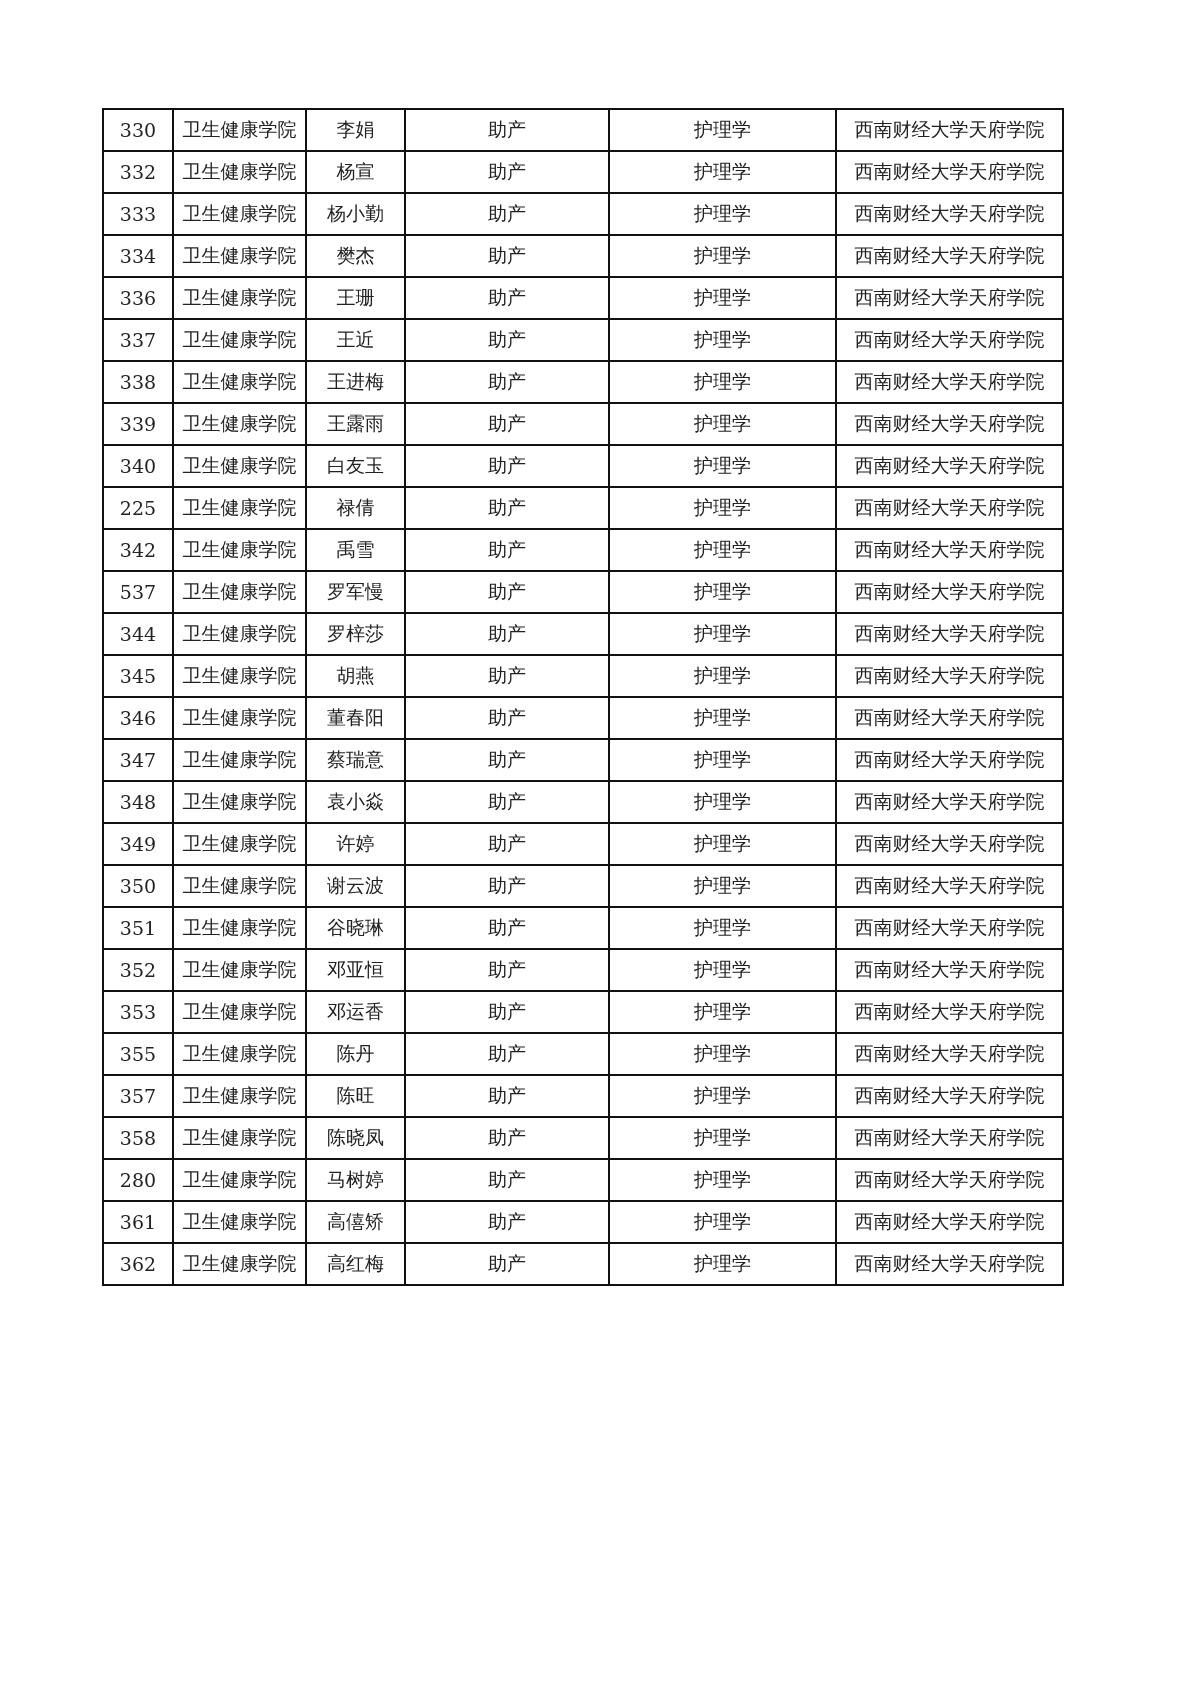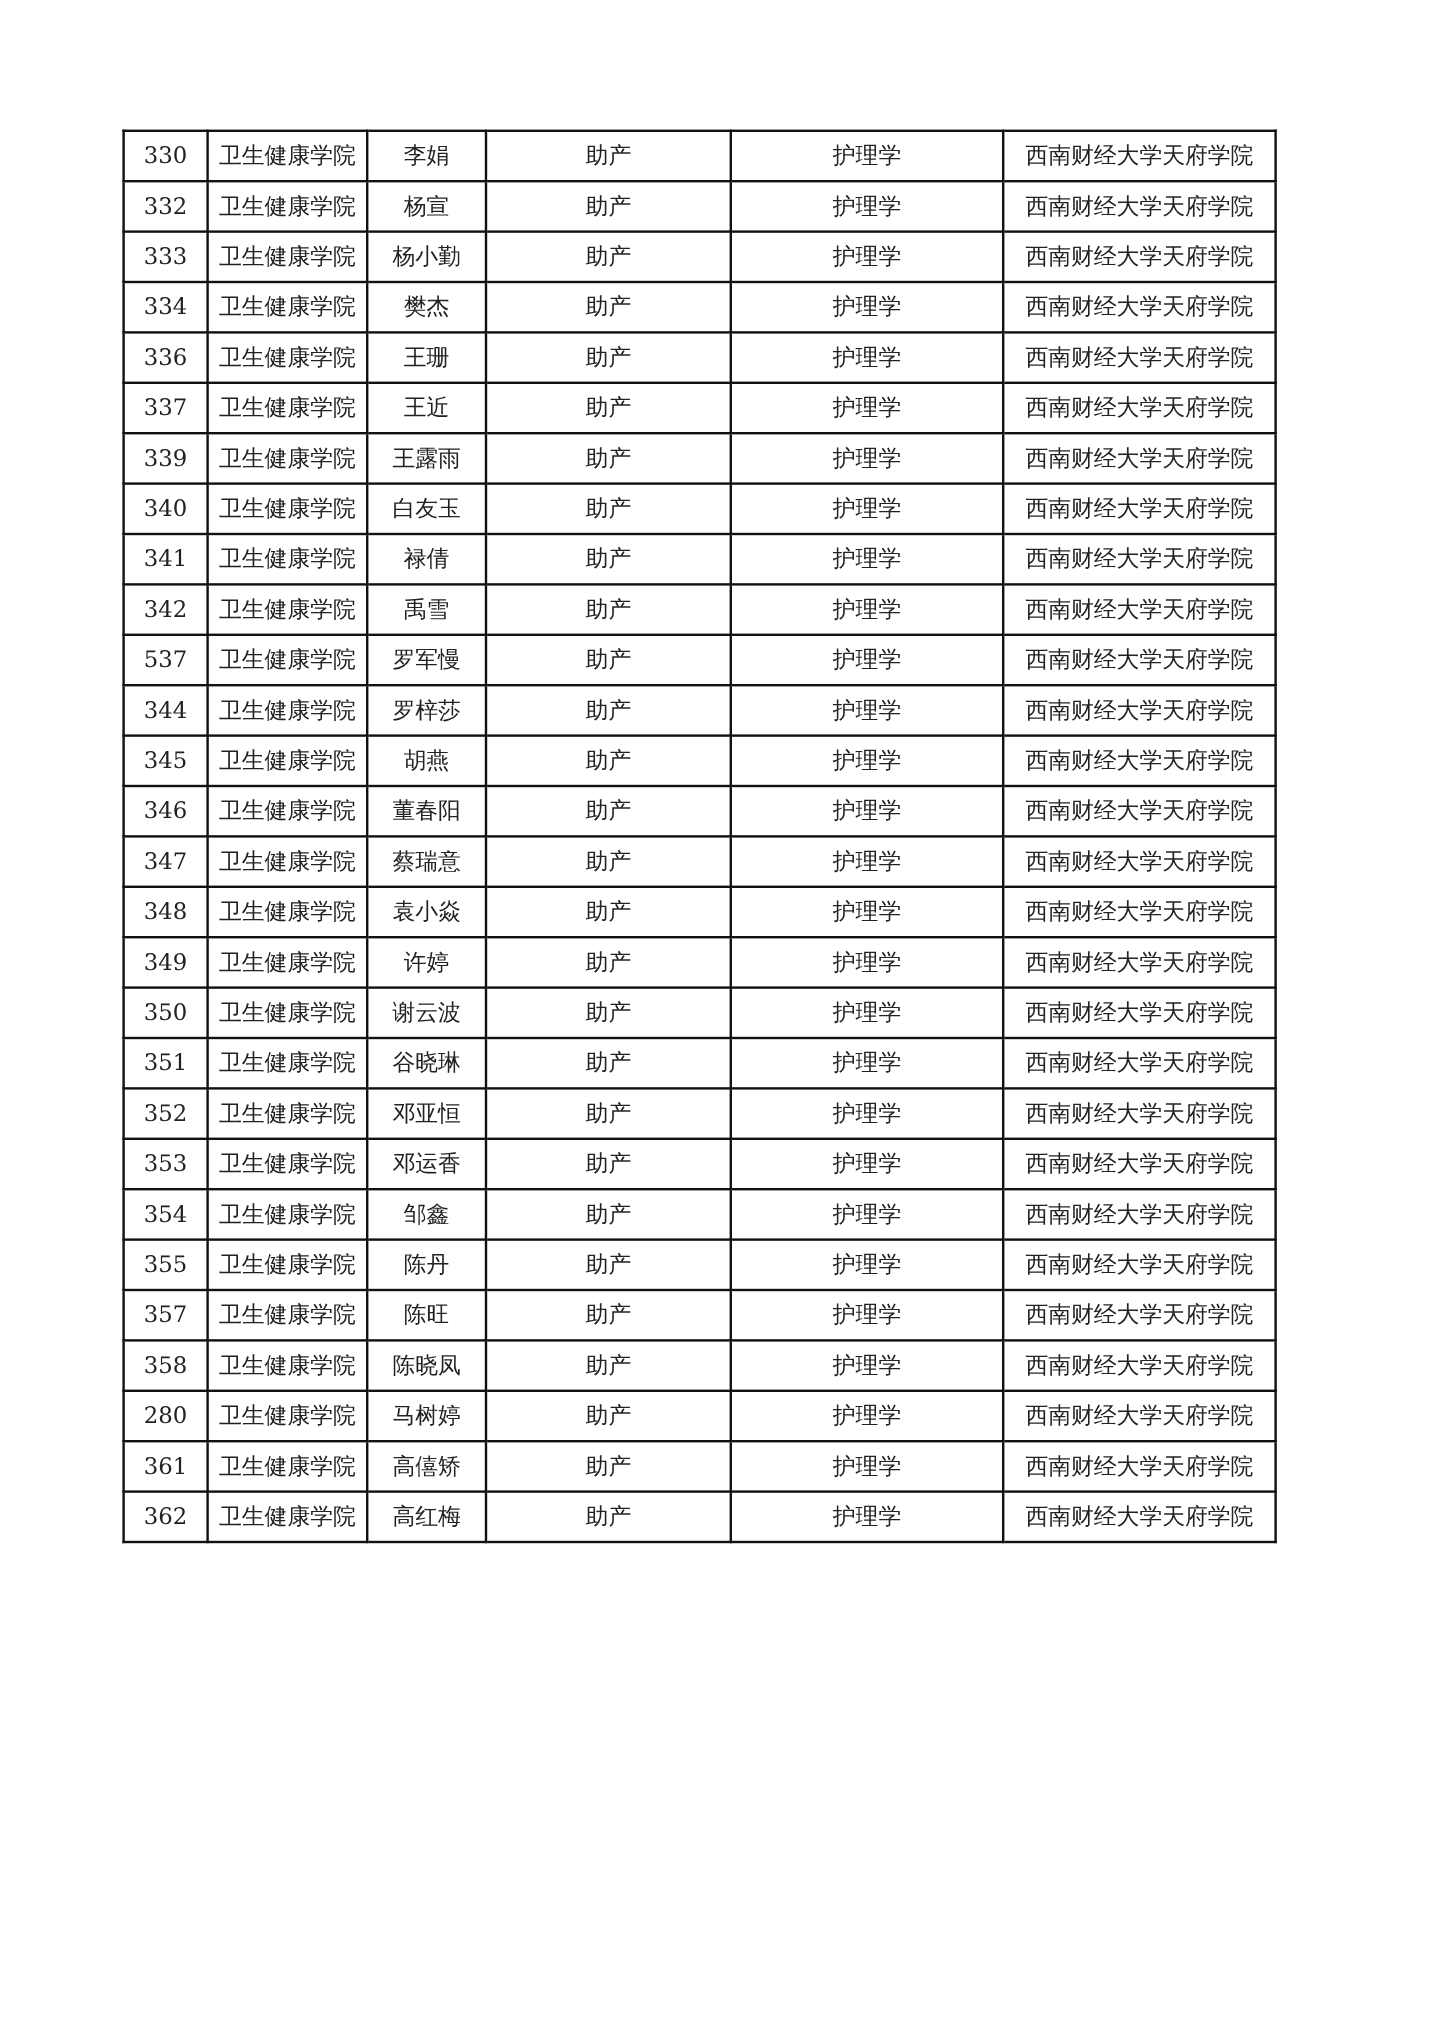--- a/index.html
+++ b/index.html
@@ -85,37 +85,45 @@
         </tr>
         <tr>
           <td>337</td>
           <td>卫生健康学院</td>
           <td>王近</td>
           <td>助产</td>
           <td>护理学</td>
           <td>西南财经大学天府学院</td>
         </tr>
         <tr>
+          <td>338</td>
+          <td>卫生健康学院</td>
+          <td>王进梅</td>
+          <td>助产</td>
+          <td>护理学</td>
+          <td>西南财经大学天府学院</td>
+        </tr>
+        <tr>
           <td>339</td>
           <td>卫生健康学院</td>
           <td>王露雨</td>
           <td>助产</td>
           <td>护理学</td>
           <td>西南财经大学天府学院</td>
         </tr>
         <tr>
           <td>340</td>
           <td>卫生健康学院</td>
           <td>白友玉</td>
           <td>助产</td>
           <td>护理学</td>
           <td>西南财经大学天府学院</td>
         </tr>
         <tr>
-          <td>341</td>
+          <td>225</td>
           <td>卫生健康学院</td>
           <td>禄倩</td>
           <td>助产</td>
           <td>护理学</td>
           <td>西南财经大学天府学院</td>
         </tr>
         <tr>
           <td>342</td>
           <td>卫生健康学院</td>
           <td>禹雪</td>
@@ -200,28 +208,20 @@
           <td>卫生健康学院</td>
           <td>邓亚恒</td>
           <td>助产</td>
           <td>护理学</td>
           <td>西南财经大学天府学院</td>
         </tr>
         <tr>
           <td>353</td>
           <td>卫生健康学院</td>
           <td>邓运香</td>
-          <td>助产</td>
-          <td>护理学</td>
-          <td>西南财经大学天府学院</td>
-        </tr>
-        <tr>
-          <td>354</td>
-          <td>卫生健康学院</td>
-          <td>邹鑫</td>
           <td>助产</td>
           <td>护理学</td>
           <td>西南财经大学天府学院</td>
         </tr>
         <tr>
           <td>355</td>
           <td>卫生健康学院</td>
           <td>陈丹</td>
           <td>助产</td>
           <td>护理学</td>

